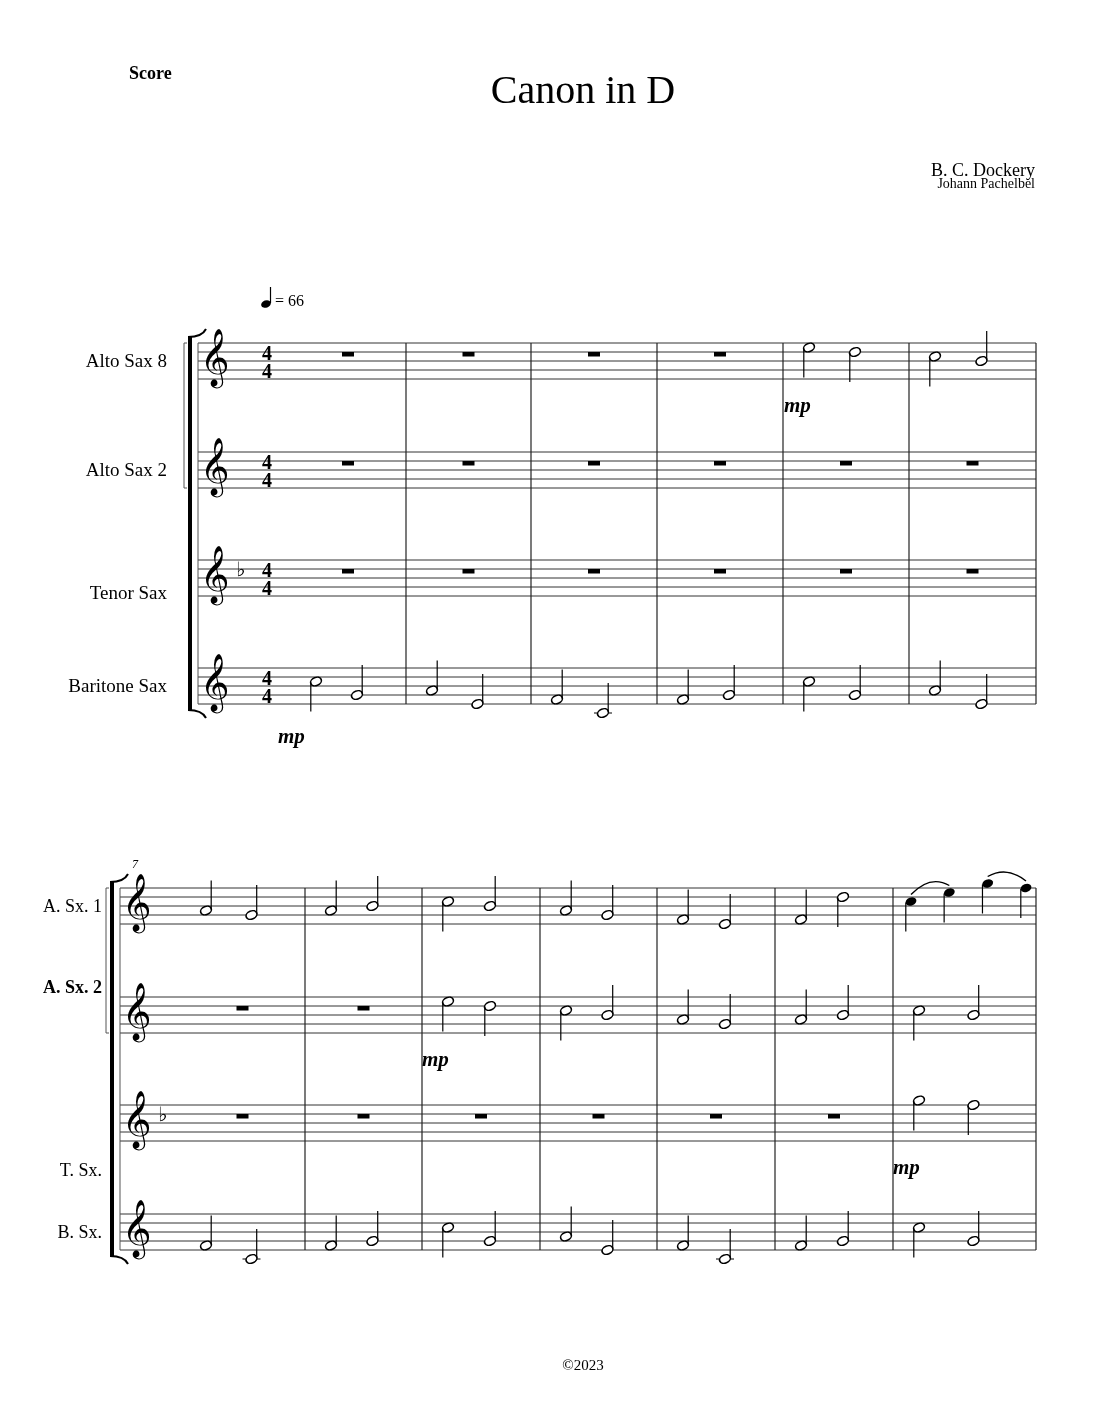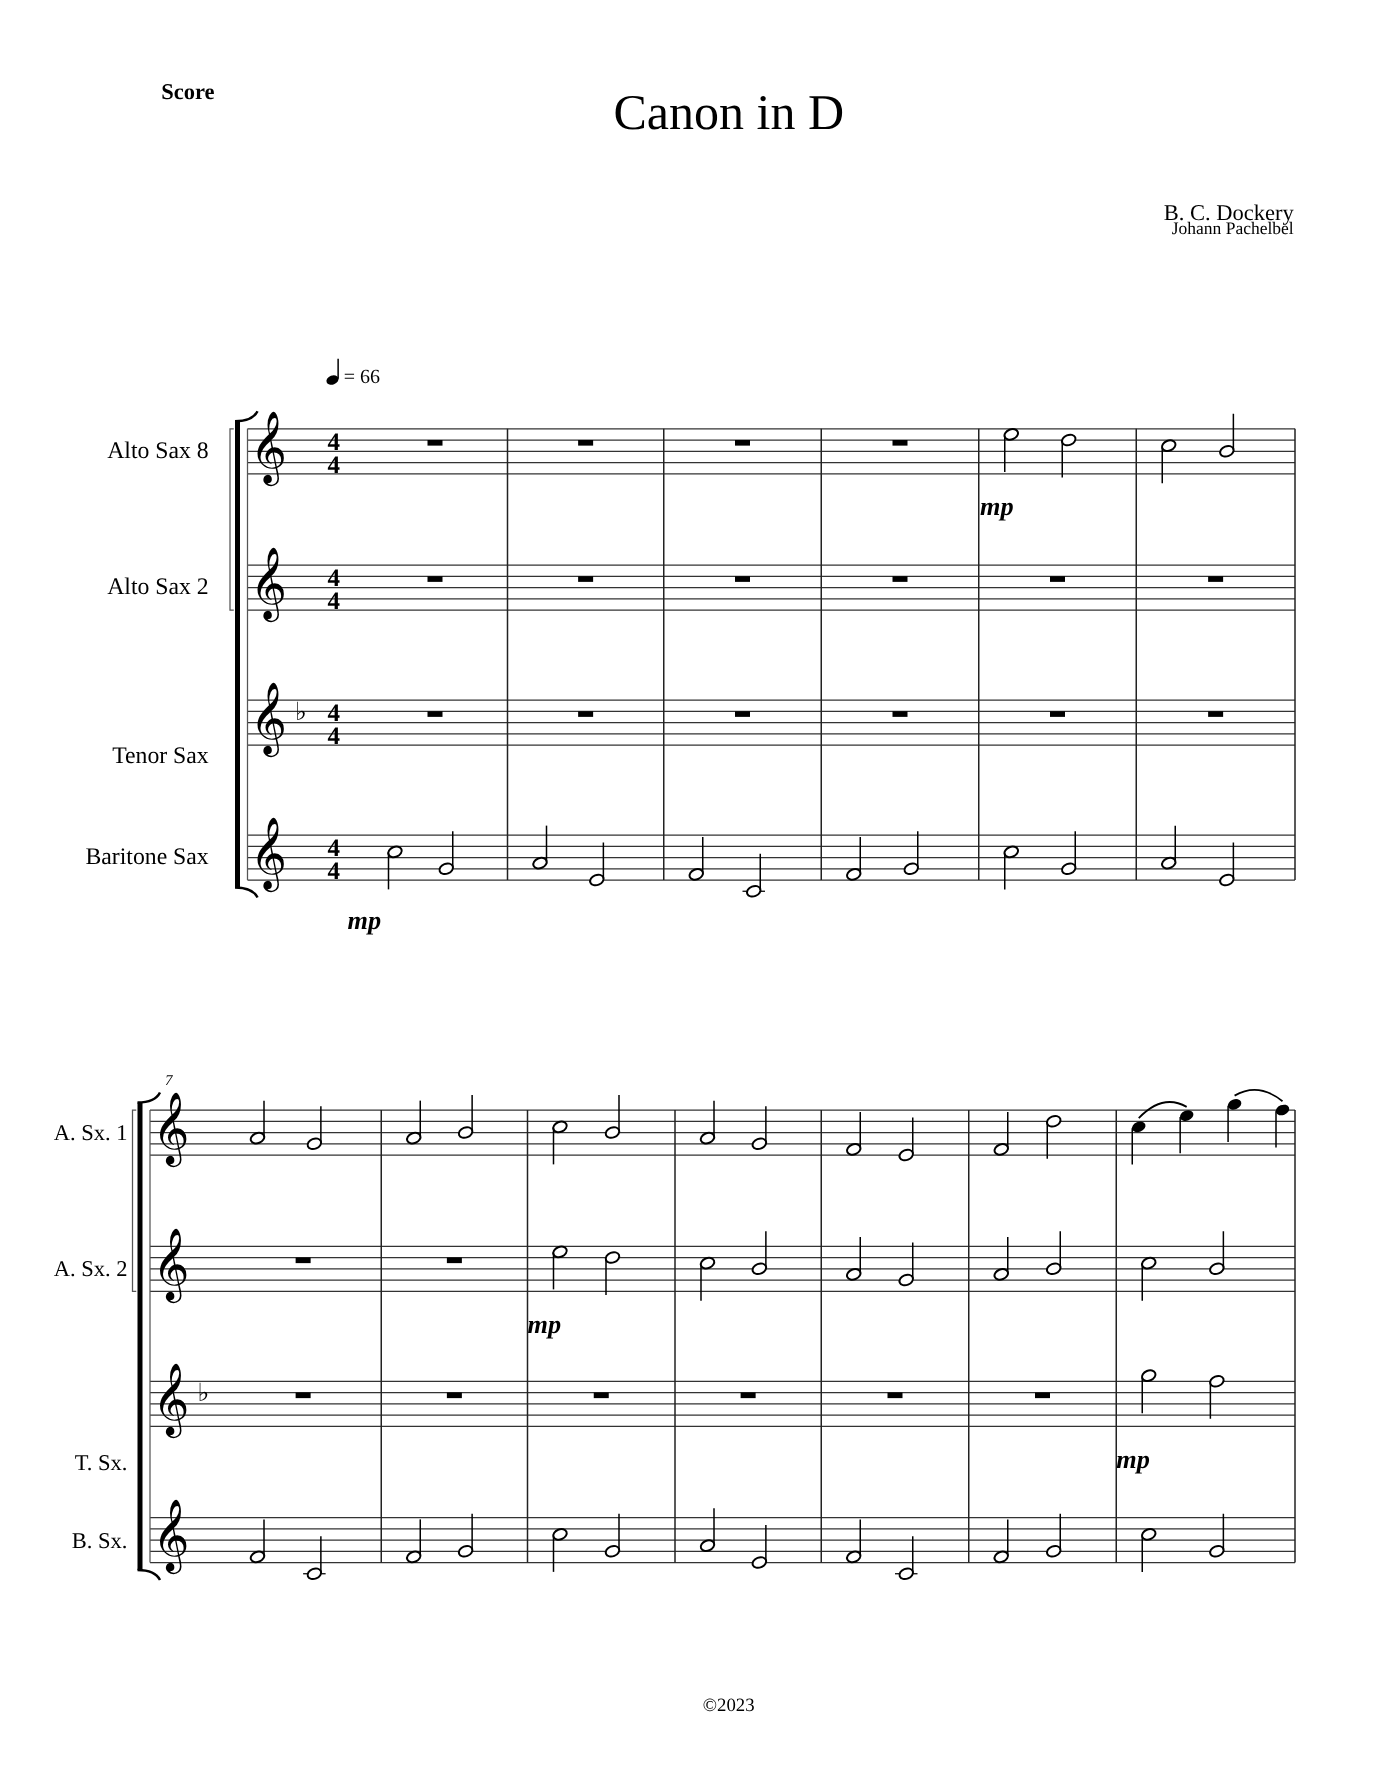--- a/index.html
+++ b/index.html
@@ -19,25 +19,25 @@
 </head>
 <body>
 
 <div id="score-label" class="abs">Score</div>
 <div id="title" class="abs">Canon in D</div>
 <div id="composer" class="abs">Johann Pachelbel</div>
 <div id="arranger" class="abs">B. C. Dockery</div>
 
 <div class="abs inst-label" style="right:934px; top:350px;">Alto Sax 8</div>
 <div class="abs inst-label" style="right:934px; top:459px;">Alto Sax 2</div>
-<div class="abs inst-label" style="right:934px; top:594px;text-align:center;">Tenor Sax</div>
+<div class="abs inst-label" style="right:934px; top:582px;text-align:center;">Tenor Sax</div>
 <div class="abs inst-label" style="right:934px; top:675px;">Baritone Sax</div>
 
 <div class="abs inst-abbr" style="right:999px; top:896px;">A. Sx. 1</div>
-<div class="abs inst-abbr" style="right:999px; top:1005px;">A. Sx. 2</div>
+<div class="abs inst-abbr" style="right:999px; top:977px;font-weight:bold;">A. Sx. 2</div>
 <div class="abs inst-abbr" style="right:999px; top:1113px;margin-top:47px;">T. Sx.</div>
 <div class="abs inst-abbr" style="right:999px; top:1222px;">B. Sx.</div>
 
 <div id="copyright" class="abs">©2023</div>
 
 <svg id="notation" width="1101" height="1425" viewBox="0 0 1101 1425" xmlns="http://www.w3.org/2000/svg">
   <g>
     <g>
       <ellipse cx="266" cy="304" rx="5" ry="3.6" transform="rotate(-20 266 304)" fill="#000"></ellipse>
       <line x1="270.5" y1="303" x2="270.5" y2="287" stroke="#000" stroke-width="1.2"></line>

